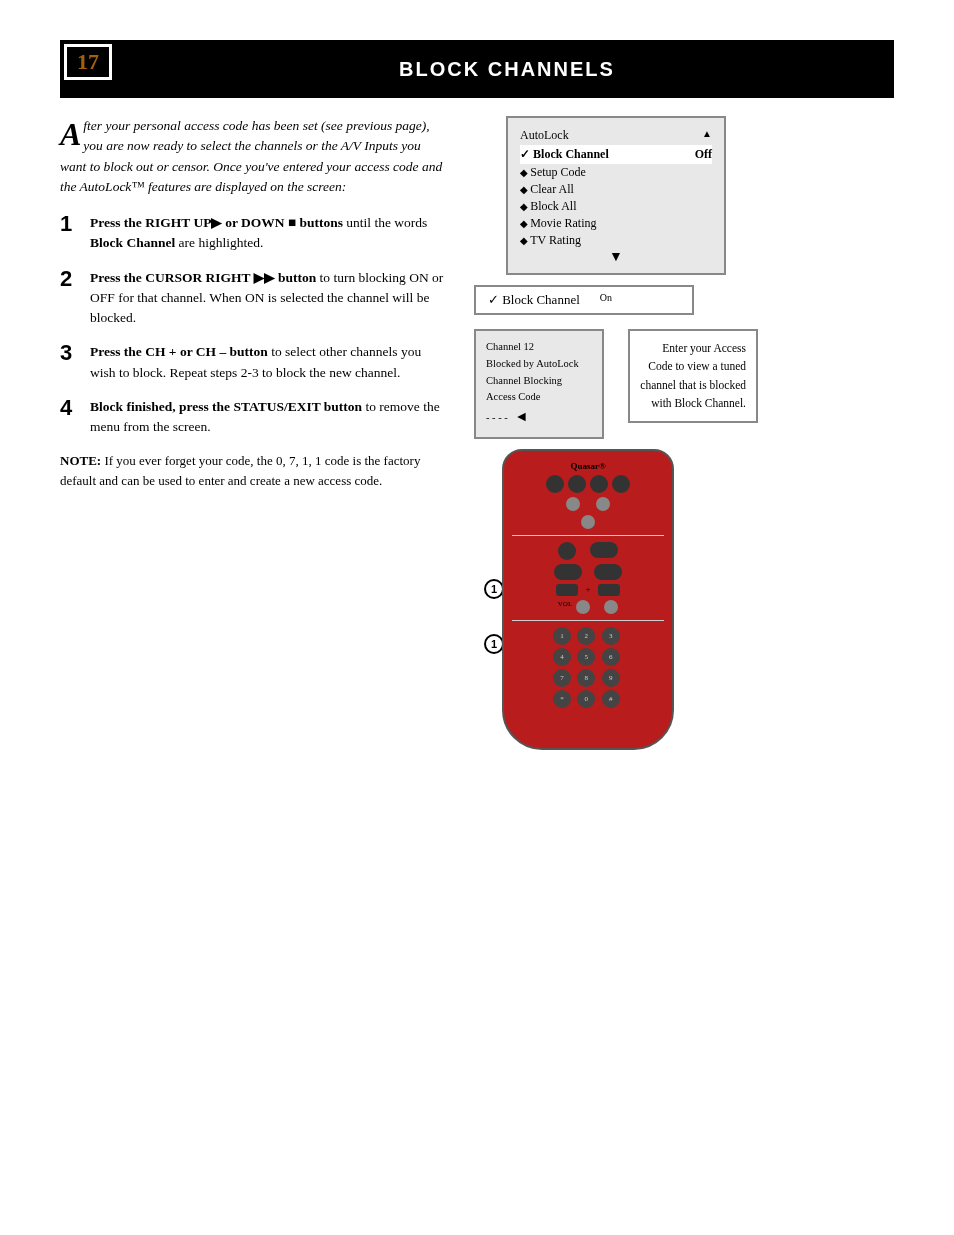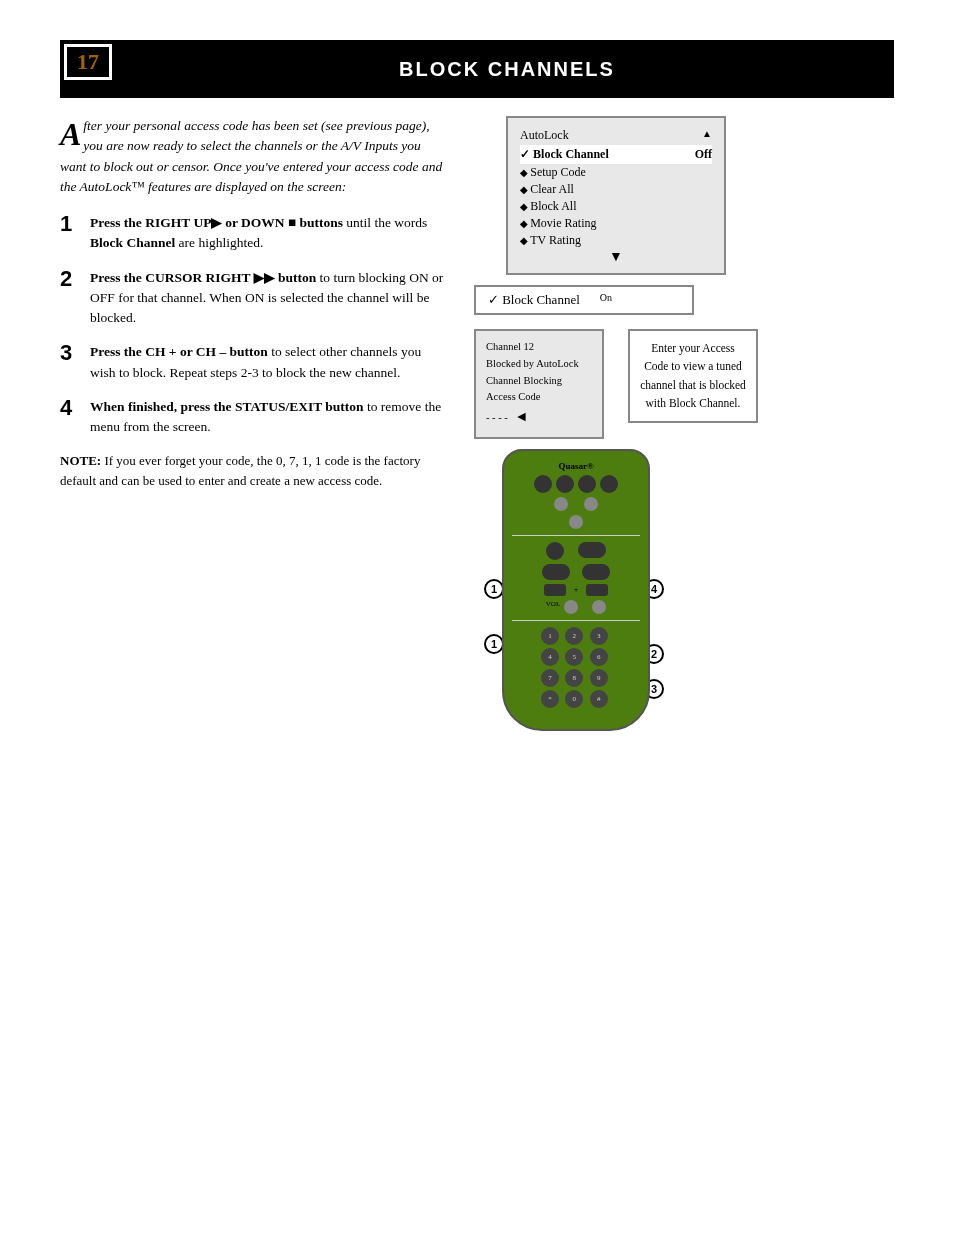--- a/index.html
+++ b/index.html
@@ -191,29 +191,29 @@
       font-size: 14px;
     }
 
     .access-code-box {
       border: 2px solid #888;
       background: #fff;
       padding: 8px 10px;
       width: 130px;
       font-size: 11.5px;
       line-height: 1.6;
-      text-align: center;
+      text-align: right;
     }
 
     .remote {
-      width: 148px;
-      background: #4d7c0f;
+      width: 172px;
+      background: #b91c1c;
       border-radius: 20px 20px 40px 40px;
       border: 2px solid #555;
-      padding: 10px 8px 17px;
+      padding: 10px 8px 36px;
       position: relative;
       font-size: 8px;
     }
 
     .btn-row {
       display: flex;
       justify-content: center;
       gap: 4px;
       margin-bottom: 4px;
     }
@@ -340,21 +340,21 @@
         <div class="step">
           <div class="step-num">3</div>
           <div class="step-text">
             <b>Press the CH + or CH – button</b> to select other channels you wish to block. Repeat steps 2-3 to block the new channel.
           </div>
         </div>
 
         <div class="step">
           <div class="step-num">4</div>
           <div class="step-text">
-            <b>When finished, press the STATUS/EXIT button</b> to remove the menu from the screen.
+            <b>Block finished, press the STATUS/EXIT button</b> to remove the menu from the screen.
           </div>
         </div>
 
       </div>
 
       <div class="note-text">
         <b>NOTE:</b>
         <span> If you ever forget your code, the 0, 7, 1, 1 code is the factory default and can be used to enter and create a new access code.</span>
       </div>
 

